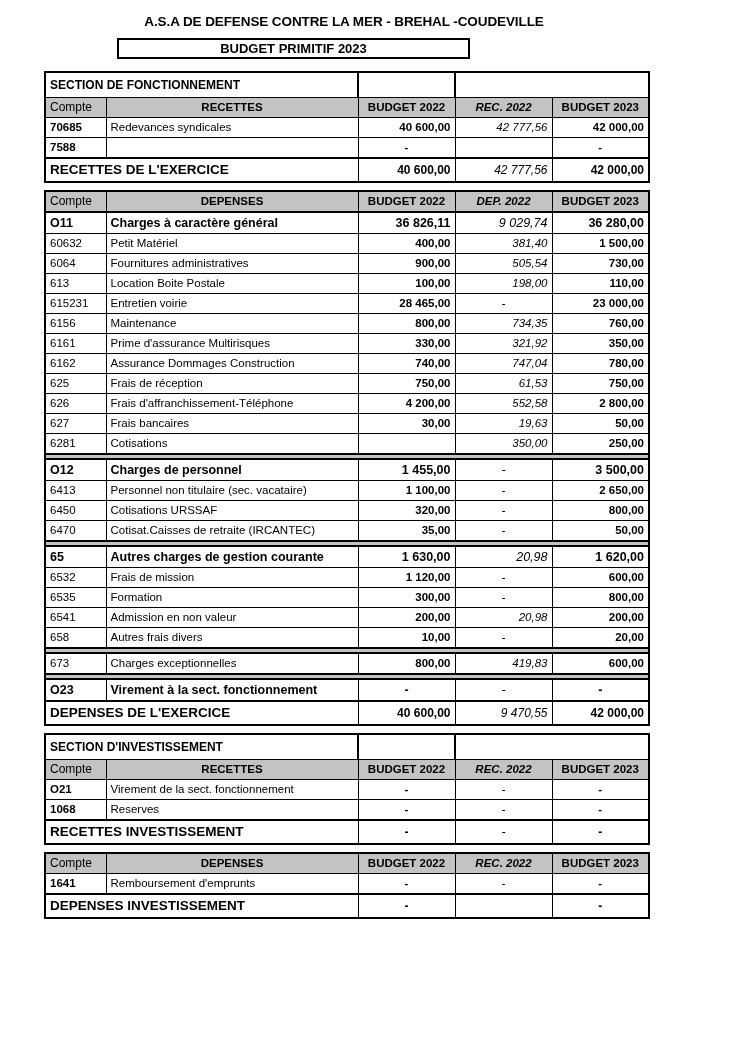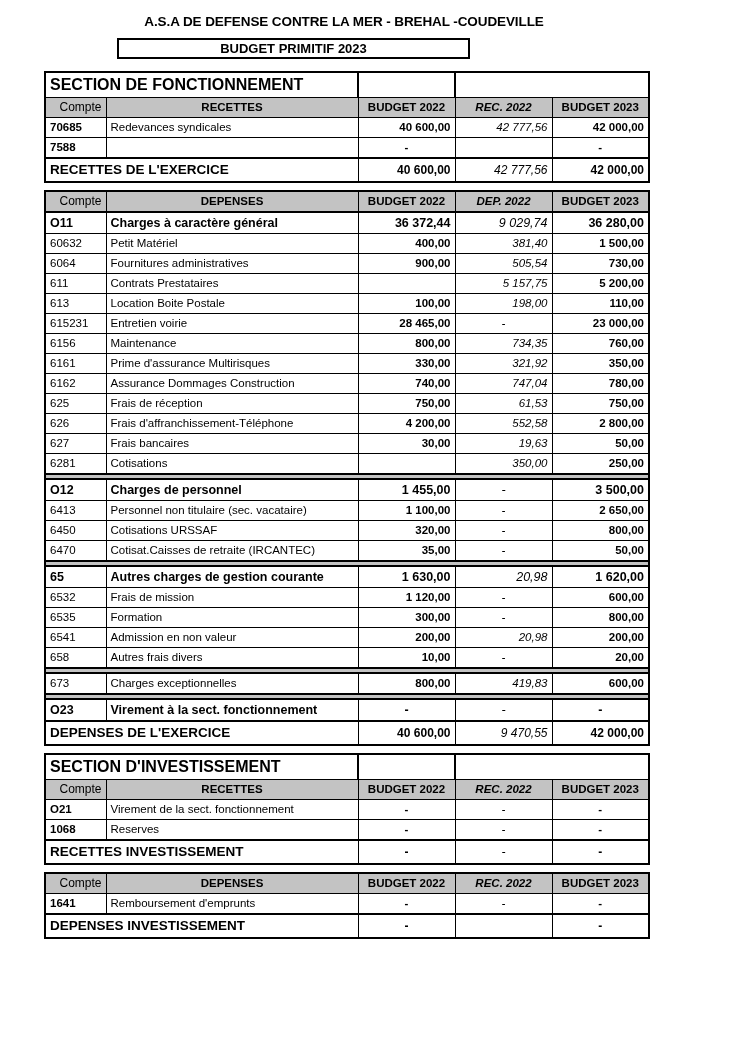--- a/index.html
+++ b/index.html
@@ -96,30 +96,30 @@
   tr.hdr td {
     background: #c3c3c3;
     font-weight: bold;
     text-align: center;
     height: 19px;
     line-height: 19px;
     font-size: 11.5px;
   }
   tr.hdr td.compte-h {
     font-weight: normal;
-    text-align: right;
+    text-align: left;
     font-size: 12px;
   }
   tr.hdr td.rec-h { font-style: italic; }
 
   
   tr.section td {
     height: 24px;
     line-height: 24px;
-    font-size: 16px;
+    font-size: 12px;
     font-weight: bold;
     text-align: left;
     border-top: 2px solid #000;
     border-bottom: 1px solid #000;
   }
   tr.section td.blank { border-left: 2px solid #000; }
 
   
   tr.grp td {
     font-weight: bold;
@@ -232,44 +232,37 @@
             <tr class="hdr">
               <td class="compte-h">Compte</td>
               <td>DEPENSES</td>
               <td>BUDGET 2022</td>
               <td class="rec-h">DEP. 2022</td>
               <td>BUDGET 2023</td>
             </tr>
             <tr class="grp">
               <td class="c-compte-cell b">O11</td>
               <td class="lib">Charges à caractère général</td>
-              <td class="num">36 372,44</td>
+              <td class="num">36 826,11</td>
               <td class="num ital">9 029,74</td>
               <td class="num">36 280,00</td>
             </tr>
             <tr>
               <td class="c-compte-cell">60632</td>
               <td class="lib">Petit Matériel</td>
               <td class="num">400,00</td>
               <td class="num ital">381,40</td>
               <td class="num">1 500,00</td>
             </tr>
             <tr>
               <td class="c-compte-cell">6064</td>
               <td class="lib">Fournitures administratives</td>
               <td class="num">900,00</td>
               <td class="num ital">505,54</td>
               <td class="num">730,00</td>
-            </tr>
-            <tr>
-              <td class="c-compte-cell">611</td>
-              <td class="lib">Contrats Prestataires</td>
-              <td class="num"></td>
-              <td class="num ital">5 157,75</td>
-              <td class="num">5 200,00</td>
             </tr>
             <tr>
               <td class="c-compte-cell">613</td>
               <td class="lib">Location Boite Postale</td>
               <td class="num">100,00</td>
               <td class="num ital">198,00</td>
               <td class="num">110,00</td>
             </tr>
             <tr>
               <td class="c-compte-cell">615231</td>

